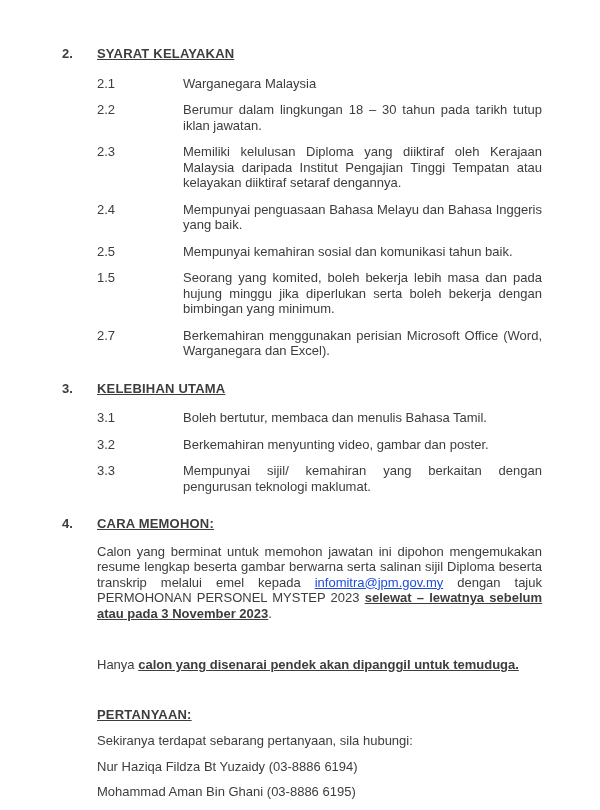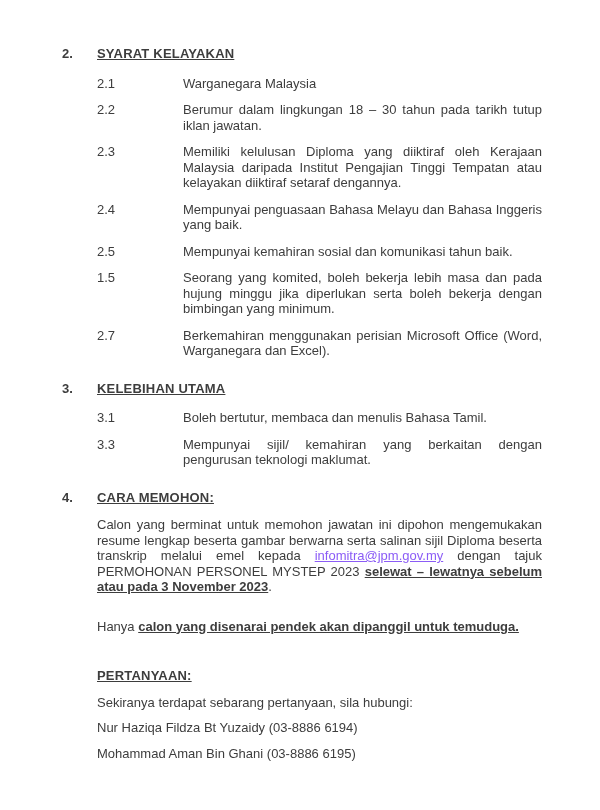--- a/index.html
+++ b/index.html
@@ -22,23 +22,23 @@
   .item { display: flex; margin-bottom: 11px; gap: 48px; }
   .item:last-child { margin-bottom: 0; justify-content: center; }
   .item-num { width: 38px; flex-shrink: 0; }
   .item-text { flex: 1; text-align: justify; }
   .section-3 { margin-top: 22px; }
   .section-4 { margin-top: 22px; }
   .apply-para {
     margin: 12px 0 0 35px;
     text-align: justify;
   }
-  .email-link { color: #8b5cf6; text-decoration: underline; cursor: pointer; }
+  .email-link { color: #1d4ed8; text-decoration: underline; cursor: pointer; }
   .bold-underline { font-weight: bold; text-decoration: underline; }
-  .shortlist-note { margin: 24px 0 0 35px; }
+  .shortlist-note { margin: 36px 0 0 35px; }
   .pertanyaan-block { margin-left: 35px; }
   .pertanyaan-title { margin-top: 34px; font-weight: bold; text-decoration: underline; letter-spacing: 0.2px; }
   .contact-line { margin-top: 10px; }
   .intro-line { margin-top: 11px; }
 </style>
 </head>
 <body>
 
 <div class="page">
 
@@ -83,20 +83,24 @@
     <div class="sec-head">
       <span class="sec-num">3.</span>
       <span class="sec-title">KELEBIHAN UTAMA</span>
     </div>
     <div class="items">
       <div class="item">
         <span class="item-num">3.1</span>
         <span class="item-text">Boleh bertutur, membaca dan menulis Bahasa Tamil.</span>
       </div>
       <div class="item">
+        <span class="item-num">3.2</span>
+        <span class="item-text">Berkemahiran menyunting video, gambar dan poster.</span>
+      </div>
+      <div class="item">
         <span class="item-num">3.3</span>
         <span class="item-text">Mempunyai sijil/ kemahiran yang berkaitan dengan pengurusan teknologi maklumat.</span>
       </div>
     </div>
   </div>
 
   <div class="section-4">
     <div class="sec-head">
       <span class="sec-num">4.</span>
       <span class="sec-title">CARA MEMOHON:</span>

